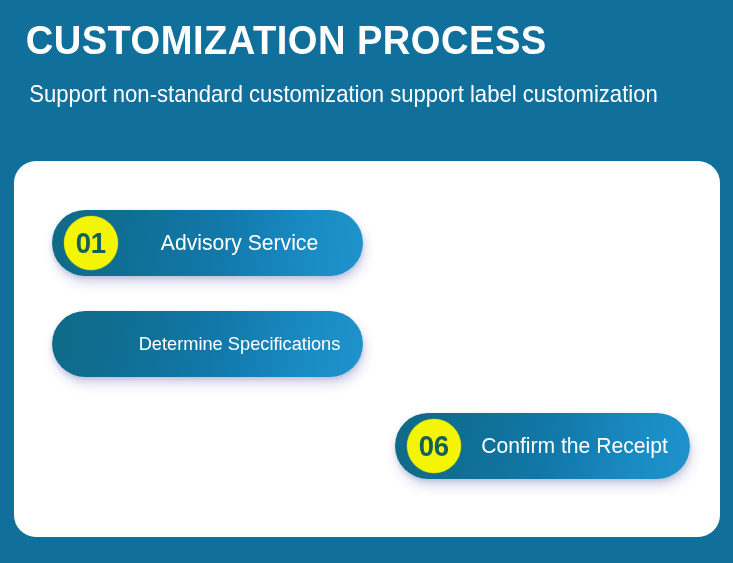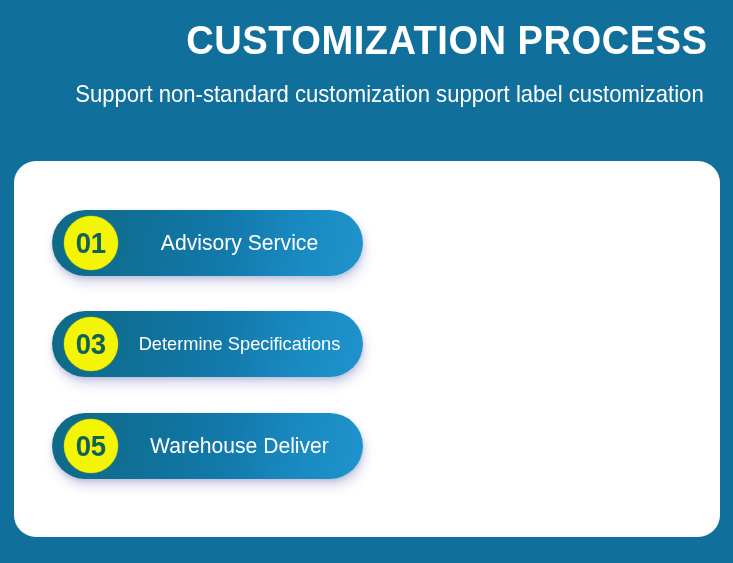--- a/index.html
+++ b/index.html
@@ -21,21 +21,21 @@
     background: #10709b;
   }
 
   
   .header {
     position: absolute;
     left: 0;
     top: 0;
     width: 644px;
     height: 150px;
-    text-align: right;
+    text-align: left;
   }
 
   .title {
     position: absolute;
     left: 0;
     top: 16px;
     width: 733px;
     color: #ffffff;
     font-family: "Liberation Sans Narrow", "Liberation Sans", sans-serif;
     font-size: 41px;
@@ -159,29 +159,26 @@
 
     <div class="step col-left row-1">
       <div class="step-badge">
         <span class="step-number">01</span>
       </div>
       <div class="step-label">Advisory Service</div>
     </div>
 
 
     <div class="step col-left row-2">
-      <div class="step-badge">
-        <span class="step-number">03</span>
-      </div>
       <div class="step-label sm">Determine Specifications</div>
     </div>
 
 
-    <div class="step col-left row-3">
+
+    <div class="step col-right row-3">
       <div class="step-badge">
-        <span class="step-number">05</span>
+        <span class="step-number">06</span>
       </div>
-      <div class="step-label">Warehouse Deliver</div>
+      <div class="step-label">Confirm the Receipt</div>
     </div>
-
 
   </div>
 </div>
 
 </body></html>

